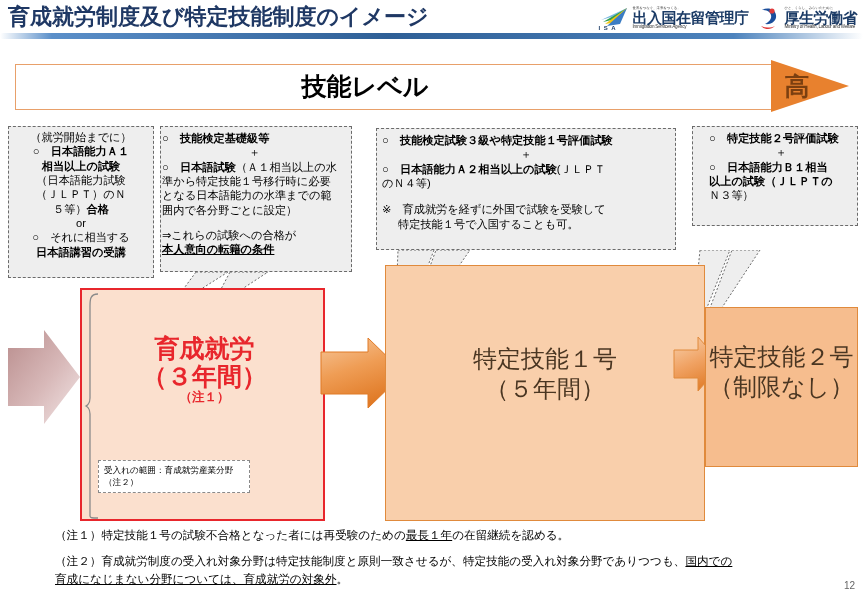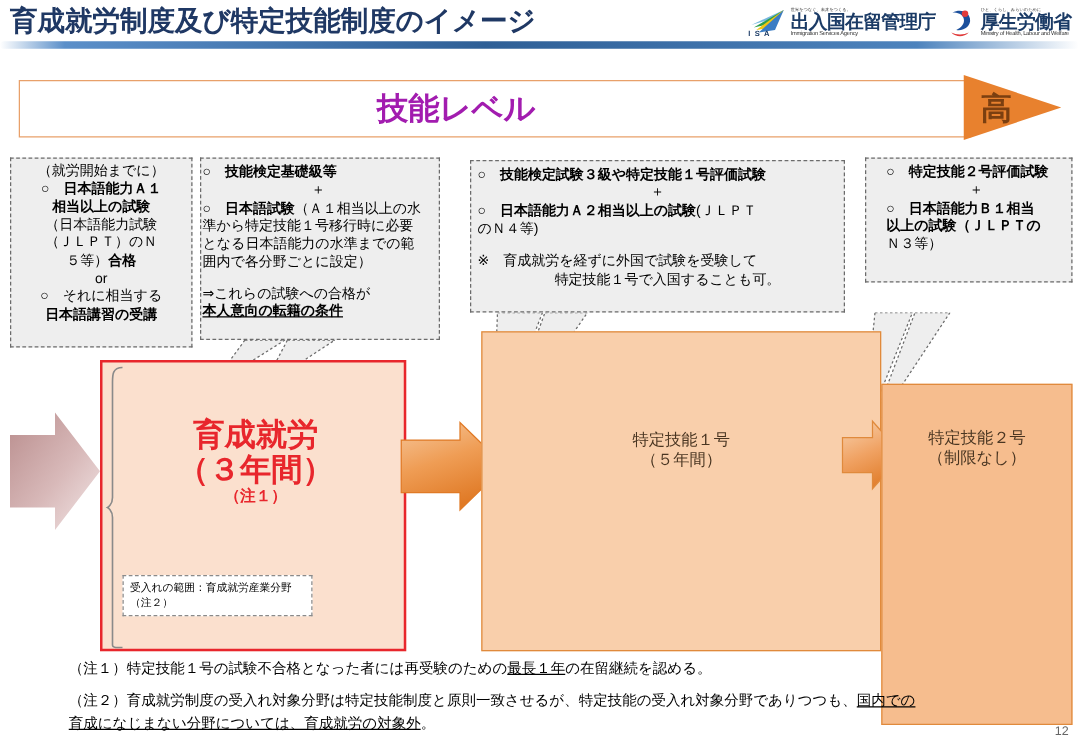--- a/index.html
+++ b/index.html
@@ -39,21 +39,21 @@
     border:1px solid #e8a06a;
   }
   .banner-head{
     position:absolute;left:756px;top:0;width:0;height:0;
     border-top:26px solid transparent;border-bottom:26px solid transparent;
     border-left:78px solid #e8812e;
   }
   .banner-text{
     position:absolute;left:0;top:4px;width:700px;height:44px;
     display:flex;align-items:center;justify-content:center;
-    font-size:25px;font-weight:bold;color:#a21caf;
+    font-size:25px;font-weight:bold;color:#000000;
   }
   .banner-high{
     position:absolute;left:760px;top:4px;width:44px;height:44px;
     display:flex;align-items:center;justify-content:center;
     font-size:25px;font-weight:bold;color:#7b3f10;
   }
 
   
   .dbox{
     position:absolute;background:#eeeeee;border:1px dashed #6b6b6b;
@@ -87,26 +87,26 @@
     position:absolute;left:16px;top:134px;width:152px;
     background:#ffffff;border:1px dashed #8a8a8a;border-radius:0;
     font-size:8.6px;line-height:1.35;padding:4px 5px;color:#000;box-sizing:border-box;margin-top:36px;
   }
 
   .tok1{
     position:absolute;left:385px;top:265px;width:320px;height:256px;
     background:#f9cfab;border:1.5px solid #e08a3c;box-sizing:border-box;
   }
   .tok2{
-    position:absolute;left:705px;top:307px;width:153px;height:273px;
+    position:absolute;left:705px;top:307px;width:153px;height:160px;
     background:#f6bd8e;border:1.5px solid #e08a3c;box-sizing:border-box;
   }
   .flow-label{
     position:absolute;left:0;right:0;text-align:center;
-    font-size:13px;color:#4a3622;line-height:1.25;
+    font-size:24px;color:#4a3622;line-height:1.25;
   }
 
   
   .arrow-entry{position:absolute;left:4px;top:328px;width:78px;height:98px;}
   .arrow-mid{position:absolute;left:318px;top:336px;width:88px;height:74px;}
   .arrow-right{position:absolute;left:672px;top:334px;width:52px;height:60px;}
 
   
   .notes{position:absolute;left:55px;top:526px;width:800px;font-size:11.6px;color:#000;line-height:1.5;}
   .note-row{margin-bottom:9px;}
@@ -196,21 +196,21 @@
     <span class="ln b u">本人意向の転籍の条件</span>
   </div>
 
   <div class="dbox" id="box3">
     <span class="ln b">○　技能検定試験３級や特定技能１号評価試験</span>
     <span class="ln" style="text-align:center;">＋</span>
     <span class="ln"><b>○　日本語能力Ａ２相当以上の試験</b><span>(ＪＬＰＴ</span></span>
     <span class="ln">のＮ４等)</span>
     <span class="ln" style="height:12px;"></span>
     <span class="ln">※　育成就労を経ずに外国で試験を受験して</span>
-    <span class="ln" style="padding-left:16px;text-align:center;">特定技能１号で入国することも可。</span>
+    <span class="ln" style="padding-left:16px;">特定技能１号で入国することも可。</span>
   </div>
 
   <div class="dbox" id="box4">
     <span class="ln b">○　特定技能２号評価試験</span>
     <span class="ln" style="text-align:center;">＋</span>
     <span class="ln b">○　日本語能力Ｂ１相当</span>
     <span class="ln b">以上の試験（ＪＬＰＴの</span>
     <span class="ln">Ｎ３等）</span>
   </div>
 

